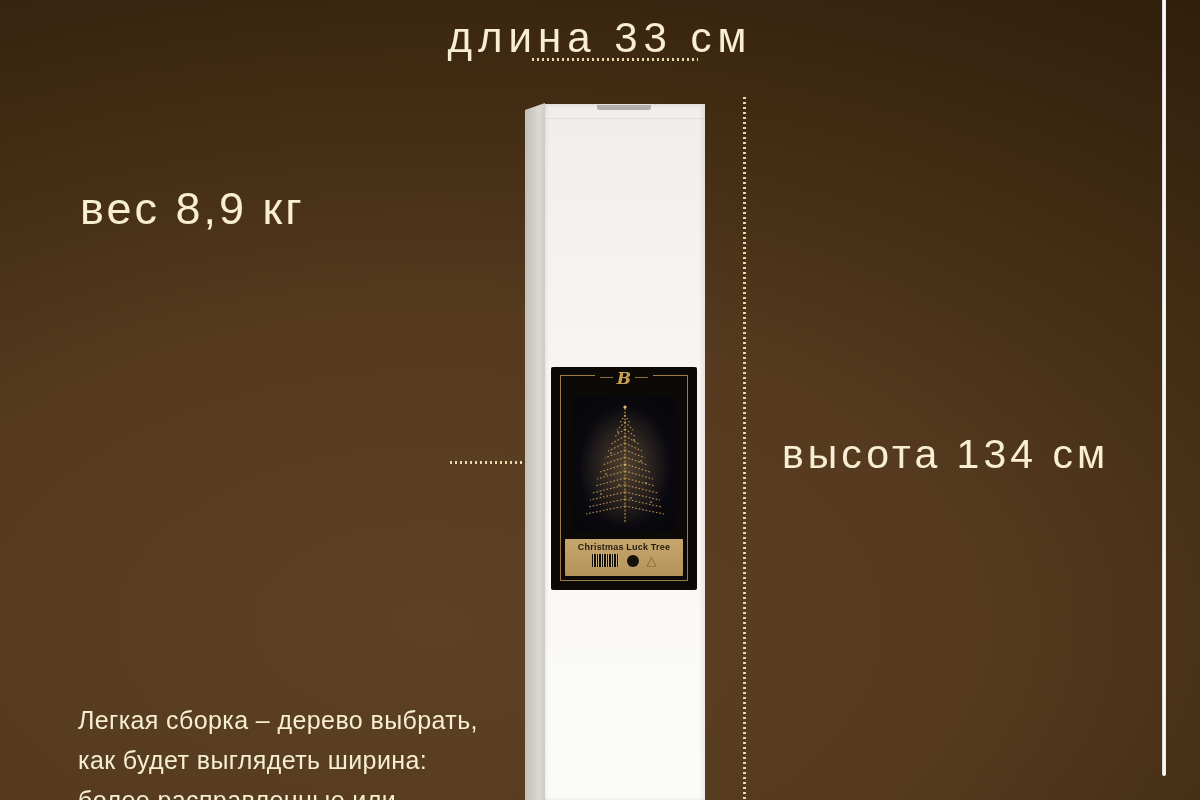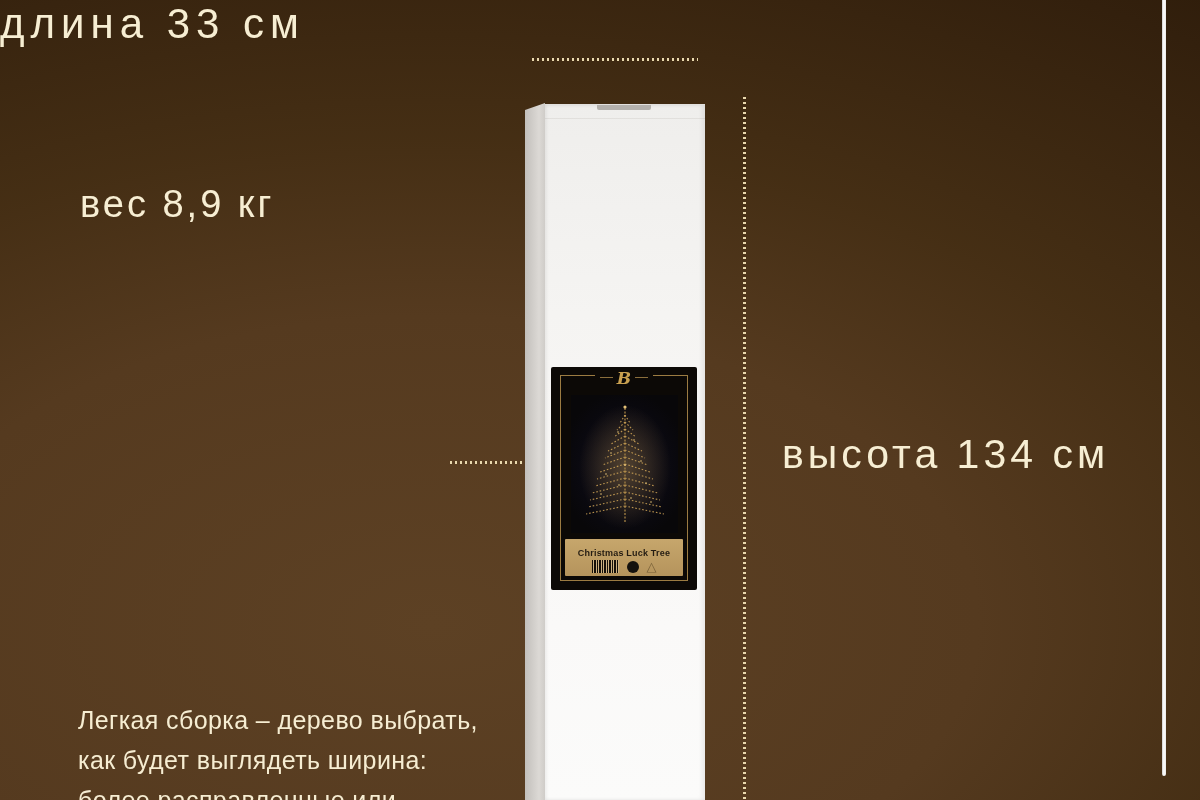--- a/index.html
+++ b/index.html
@@ -11,23 +11,23 @@
     background:
       radial-gradient(130% 110% at 36% 78%,
         #5d4124 0%, #553a1f 35%, #47301596 55%, #33200d 82%, #281806 100%),
       #422c13;
   }
 
   .dim-text {
     position: absolute; color: #f7eed3; font-weight: 400;
     white-space: nowrap;
   }
-  .title-length { top: 0px; left: 0; width: 1200px; text-align: left;
+  .title-length { top: 14px; left: 0; width: 1200px; text-align: center;
     font-size: 42px; letter-spacing: 6px; }
-  .weight { top: 183px; left: 80px; font-size: 38px; letter-spacing: 3px; }
+  .weight { top: 183px; left: 80px; font-size: 45px; letter-spacing: 3px; }
   .width-l { top: 433px; left: 78px; font-size: 41px; letter-spacing: 4px; }
   .height-l { top: 431px; left: 782px; font-size: 41px; letter-spacing: 4px; }
 
   .dotted-h {
     position: absolute; height: 3px;
     background: repeating-linear-gradient(to right, #ead9ae 0 2px, rgba(0,0,0,0) 2px 5px);
   }
   .len-line { left: 532px; top: 58px; width: 166px; }
   .wid-line { left: 450px; top: 461px; width: 92px; }
   .dotted-v {
@@ -88,21 +88,21 @@
     position: absolute; left: 10px; top: 19px; width: 107px; height: 138px;
     background: radial-gradient(60% 55% at 50% 52%, #12101c 0%, #0a0910 70%, #080709 100%);
     overflow: hidden;
   }
   .banner {
     position: absolute; left: 4px; right: 4px; bottom: 4px; height: 37px;
     background: linear-gradient(180deg, #c6a66c, #b5945c); border-radius: 1px;
     text-align: center;
   }
   .banner-title {
-    margin-top: 9px; font-size: 9px; font-weight: 700; color: #241c12;
+    margin-top: 3px; font-size: 9px; font-weight: 700; color: #241c12;
     letter-spacing: 0.2px;
   }
   .banner-icons {
     margin-top: 2px; display: flex; justify-content: center; align-items: center; gap: 8px;
   }
   .barcode {
     display: inline-block; width: 27px; height: 13px;
     background: repeating-linear-gradient(90deg, #15100a 0 1px, #cdb282 1px 2px, #15100a 2px 4px, #cdb282 4px 5px);
   }
   .icon-dot {

